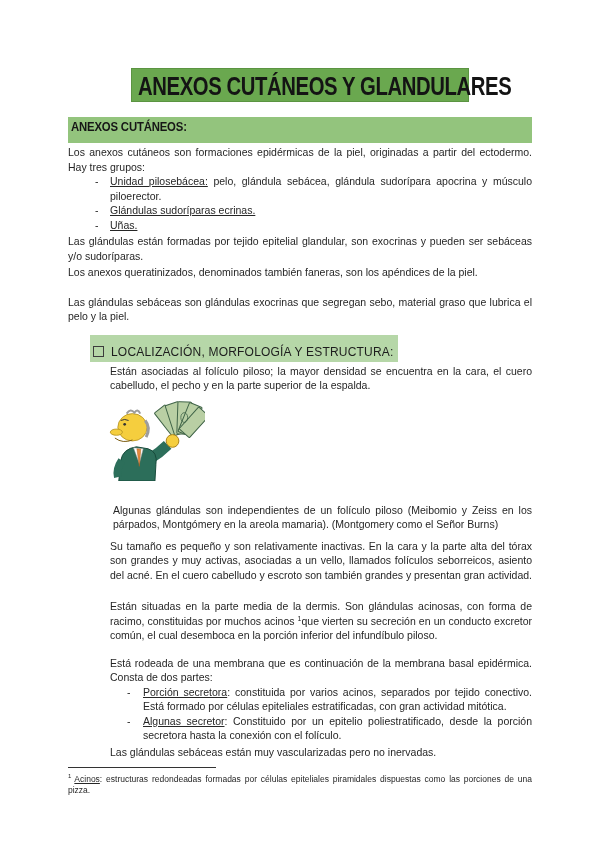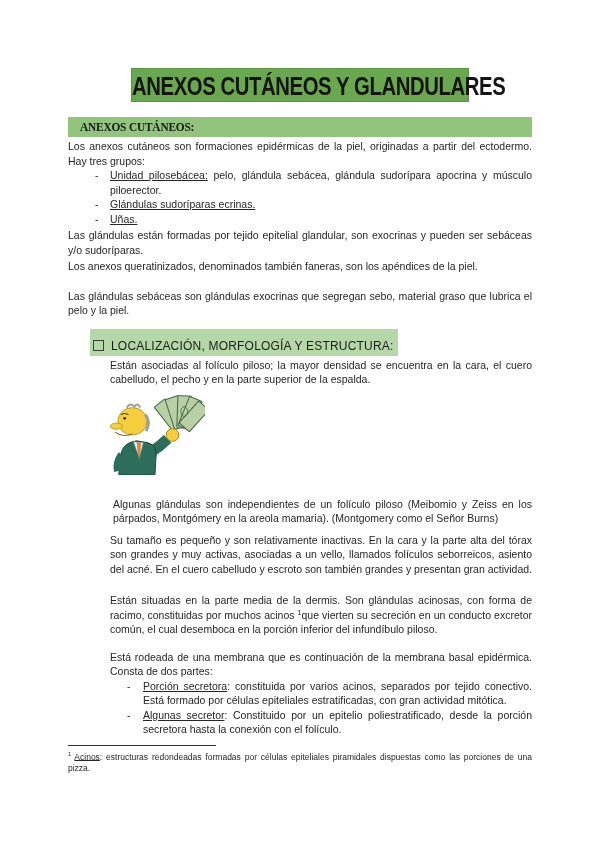--- a/index.html
+++ b/index.html
@@ -9,32 +9,32 @@
     color:#222;
     -webkit-font-smoothing:antialiased;
   }
   .page{position:absolute;left:68px;top:0;width:464px;}
 
   
   .title-box{
     width:338px;margin:68px auto 0;background:var(--title-bg,#6aa84f);
     border:1px solid var(--title-border,#5b9442);
     height:34px;line-height:34px;overflow:visible;white-space:nowrap;
-    box-sizing:border-box;text-align:right;
+    padding-left:6px;box-sizing:border-box;text-align:right;
   }
   .title-text{
     display:inline-block;font-size:26px;font-weight:bold;color:#141414;
     letter-spacing:-0.5px;transform:scaleX(0.78);transform-origin:0 50%;
     white-space:nowrap;
   }
 
   
   .section-band{
     margin-top:15px;background:var(--section-bg,#93c47d);
-    height:20px;line-height:18px;padding-left:12px;white-space:nowrap;overflow:visible;font-family:Liberation Serif, serif;
+    height:26px;line-height:18px;padding-left:3px;white-space:nowrap;overflow:visible;
   }
   .section-band .band-text{
     display:inline-block;font-size:13.5px;font-weight:bold;color:#161616;
     transform:scaleX(0.84);transform-origin:0 50%;white-space:nowrap;letter-spacing:-0.2px;
   }
 
   
   p.body, .li-content{
     font-size:10.5px;line-height:14.5px;text-align:justify;margin:0;color:#262626;
   }
@@ -174,18 +174,19 @@
       <div class="li">
         <span class="dash">-</span>
         <span class="li-content"><span class="u">Porción secretora</span><span>: constituida por varios acinos, separados por tejido conectivo. Está formado por células epiteliales estratificadas, con gran actividad mitótica.</span></span>
       </div>
       <div class="li">
         <span class="dash">-</span>
         <span class="li-content"><span class="u">Algunas secretor</span><span>: Constituido por un epitelio poliestratificado, desde la porción secretora hasta la conexión con el folículo.</span></span>
       </div>
     </div>
 
+    <p class="body">Las glándulas sebáceas están muy vascularizadas pero no inervadas.</p>
   </div>
 
   <hr class="footnote-sep">
   <p class="footnote"><sup>1</sup><span class="u">Acinos</span><span>: estructuras redondeadas formadas por células epiteliales piramidales dispuestas como las porciones de una pizza.</span></p>
 
 </div>
 
 </body></html>

